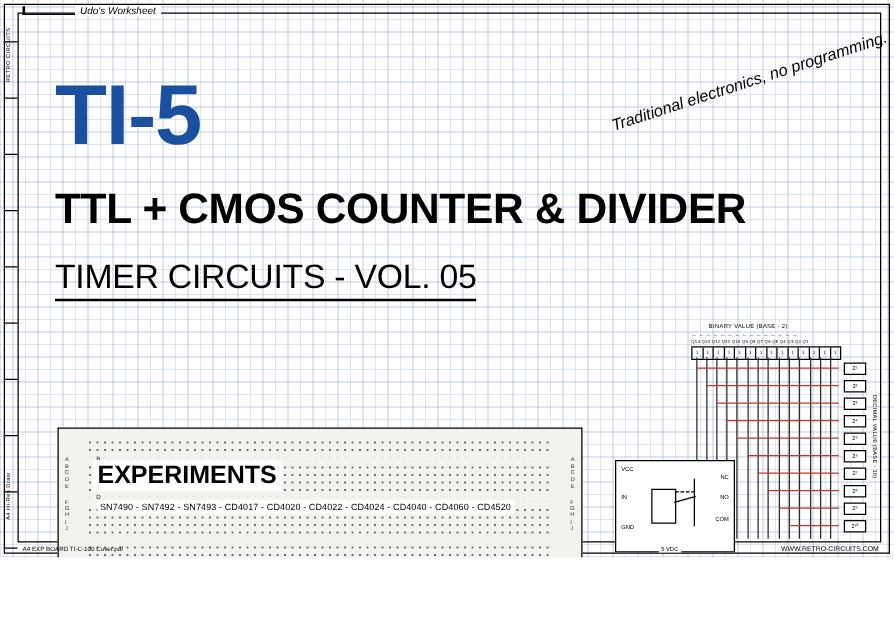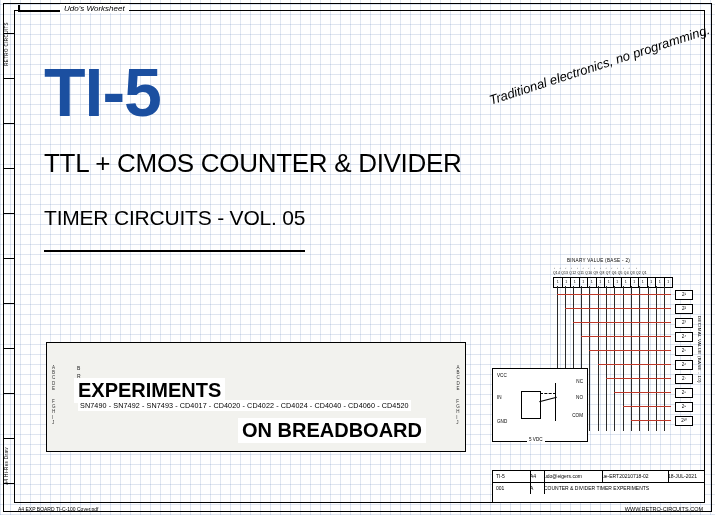--- a/index.html
+++ b/index.html
@@ -1,18 +1,18 @@
 <!DOCTYPE html>
 <html><head>
 <meta charset="utf-8">
 <style>
   html,body{margin:0;padding:0;background:#fff;}
   body{font-family:"Liberation Sans",sans-serif;}
   #page{
-    position:relative;width:715px;height:515px;
+    position:relative;width:715px;height:446px;
     background:
       repeating-linear-gradient(0deg, rgba(110,140,190,.22) 0 1px, transparent 1px 10px),
       repeating-linear-gradient(90deg, rgba(110,140,190,.22) 0 1px, transparent 1px 10px),
       #fff;
     overflow:hidden;
   }
   
   .frame-outer{position:absolute;left:3px;top:3px;right:3px;bottom:3px;border:1px solid #000;}
   .frame-inner{position:absolute;left:14px;top:10px;right:10px;bottom:12px;border:1px solid #000;}
 
@@ -36,25 +36,25 @@
   .diagonal{
     position:absolute;right:8px;top:22px;width:300px;text-align:right;
     transform:rotate(-18deg);transform-origin:100% 0;
     font-size:13px;font-style:italic;color:#000;white-space:nowrap;
   }
 
   .title-ti5{
     position:absolute;left:44px;top:58px;font-size:68px;font-weight:bold;color:#1b4fa0;letter-spacing:-1px;line-height:1;
   }
   .subtitle{
-    position:absolute;left:44px;top:148px;font-size:26px;font-weight:normal;color:#000;letter-spacing:-.3px;
+    position:absolute;left:44px;top:148px;font-size:34px;font-weight:bold;color:#000;letter-spacing:-.3px;
   }
   .volume{
-    position:absolute;left:44px;top:206px;font-size:21px;color:#000;letter-spacing:-.2px;
-    border-bottom:2px solid #000;padding-bottom:20px;
+    position:absolute;left:44px;top:206px;font-size:27px;color:#000;letter-spacing:-.2px;
+    border-bottom:2px solid #000;padding-bottom:2px;
   }
   .lead1{position:absolute;left:44px;top:262px;font-size:10.5px;color:#000;}
   .lead2{position:absolute;left:44px;top:276px;font-size:10.5px;color:#000;}
   .para{position:absolute;left:44px;top:298px;font-size:11px;color:#000;line-height:1.35;width:490px;}
 
   
   .bb{
     position:absolute;left:46px;top:342px;width:418px;height:108px;
     background:#f2f2ee;border:1px solid #000;
   }
@@ -70,21 +70,21 @@
   .holes.r4{top:86px;height:10px;}
   .bb-letters{position:absolute;font-size:4.5px;color:#333;line-height:1.15;letter-spacing:.2px;}
   .bb-letters.left{left:5px;top:22px;}
   .bb-letters.right{right:5px;top:22px;}
   .bb-letters.left2{left:5px;top:56px;}
   .bb-letters.right2{right:5px;top:56px;}
   .bb-word{
     position:absolute;left:30px;top:22px;font-size:5px;color:#222;line-height:1.5;letter-spacing:.3px;
   }
   .exp1{
-    position:absolute;left:74px;top:368px;font-size:20px;font-weight:bold;color:#000;background:#fff;padding:1px 4px;margin-top:10px;
+    position:absolute;left:74px;top:368px;font-size:20px;font-weight:bold;color:#000;background:#fff;padding:1px 4px;
   }
   .exp2{
     position:absolute;left:238px;top:418px;font-size:20px;font-weight:bold;color:#000;background:#fff;padding:1px 4px;
   }
   .chips{
     position:absolute;left:78px;top:400px;font-size:7.2px;color:#000;background:#fff;padding:1px 2px;letter-spacing:.1px;
   }
 
   
   .binbox{position:absolute;left:545px;top:258px;width:155px;height:180px;}
@@ -167,21 +167,20 @@
       <div class="holes r4"></div>
     </div>
     <div class="bb-letters left">A<br>B<br>C<br>D<br>E</div>
     <div class="bb-letters right">A<br>B<br>C<br>D<br>E</div>
     <div class="bb-letters left2">F<br>G<br>H<br>I<br>J</div>
     <div class="bb-letters right2">F<br>G<br>H<br>I<br>J</div>
     <div class="bb-word">B<br>R<br>E<br>A<br>D</div>
   </div>
   <div class="exp1">EXPERIMENTS</div>
   <div class="chips">SN7490  -  SN7492  -  SN7493  -  CD4017  -  CD4020  -  CD4022  -  CD4024  -  CD4040  -  CD4060  -  CD4520</div>
-  <div class="exp2">ON BREADBOARD</div>
 
   <div class="binbox">
     <div class="bin-title">BINARY VALUE  (BASE - 2)</div>
     <div class="bin-arrows">← ← ← ← ← ← ← ← ← ← ← ← ← ← →</div>
     <div class="bin-hdr">Q14 Q13 Q12 Q11 Q10 Q9 Q8 Q7 Q6 Q5 Q4 Q3 Q2 Q1</div>
     <div class="bin-grid">
       <div>1</div>
       <div>1</div>
       <div>1</div>
       <div>1</div>

